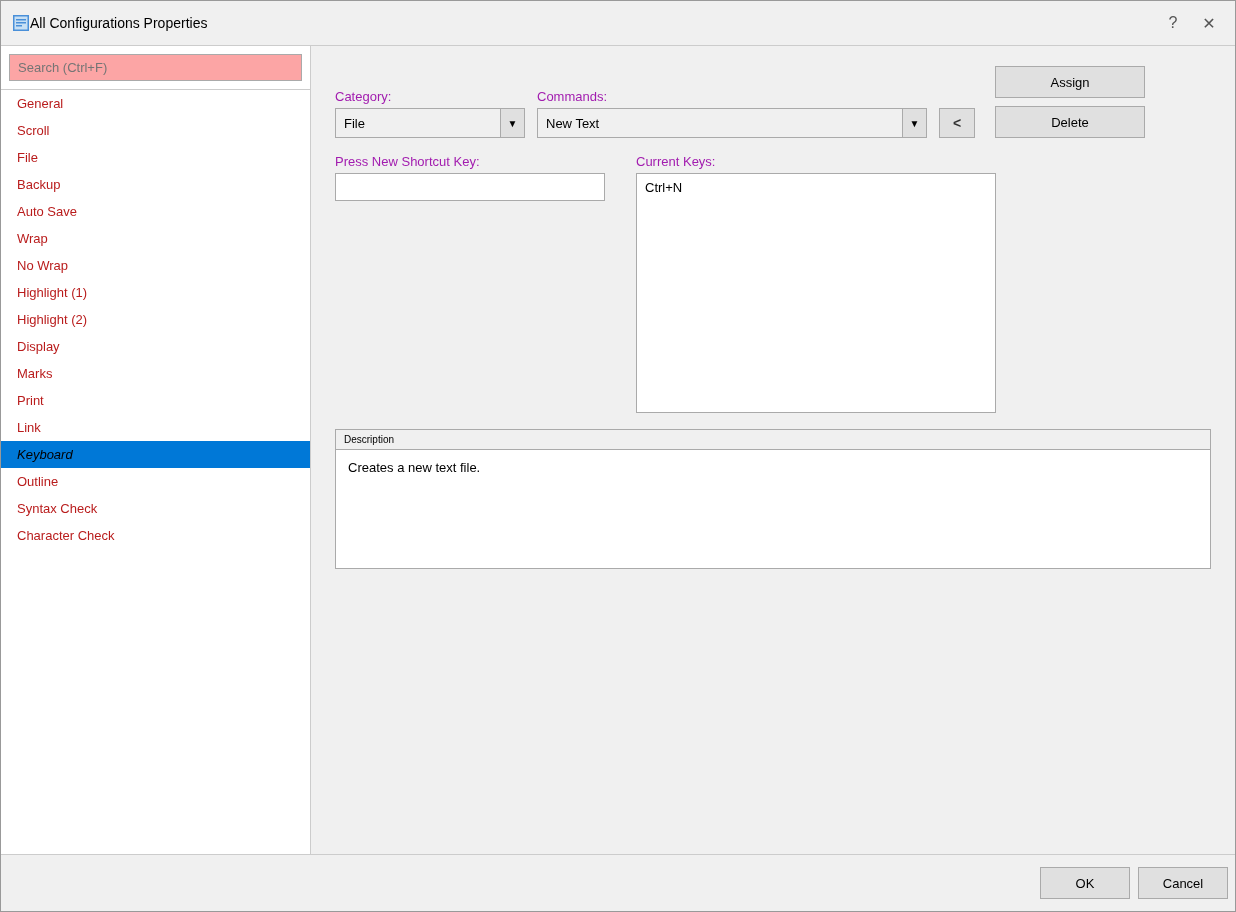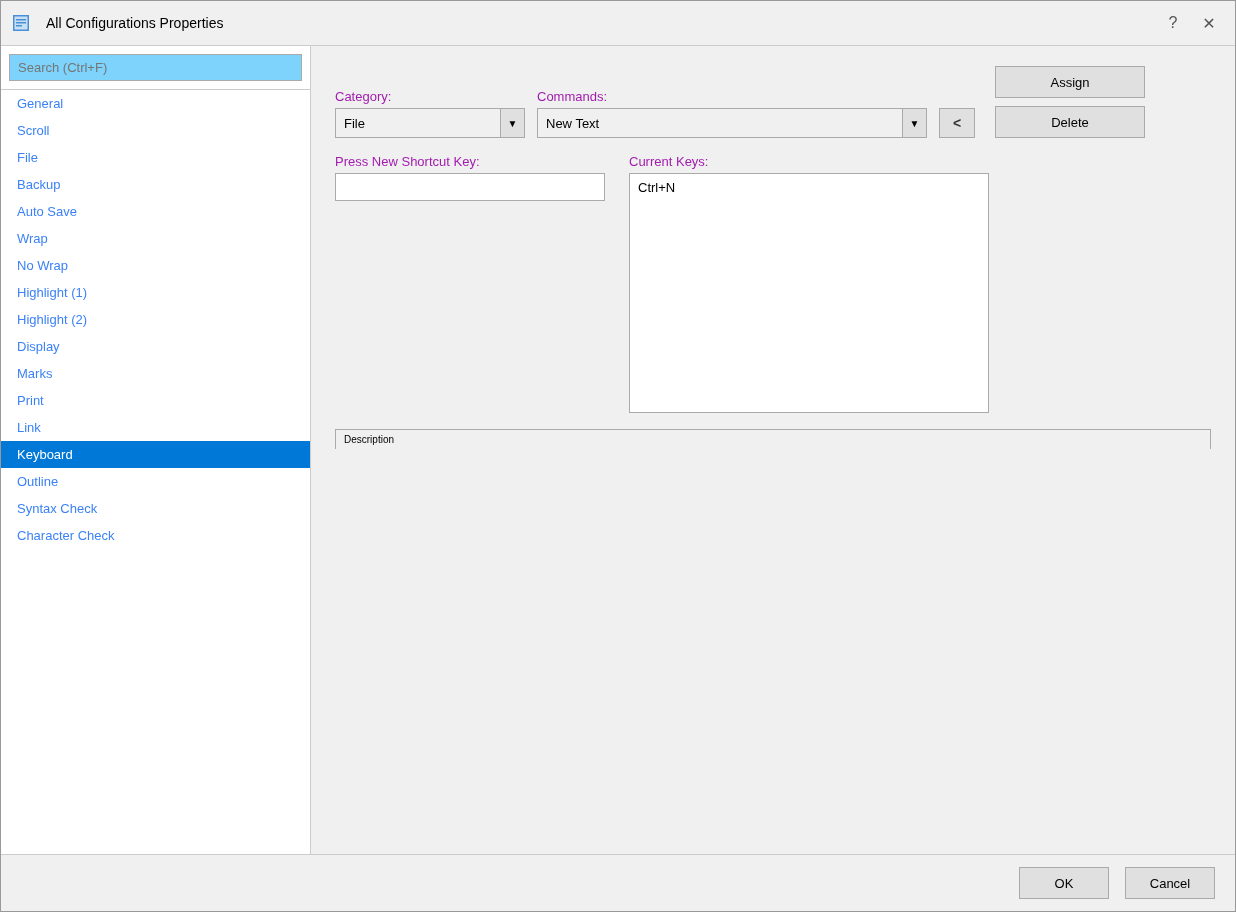--- a/index.html
+++ b/index.html
@@ -25,21 +25,21 @@
       background: #f0f0f0;
       border-bottom: 1px solid #ccc;
       padding: 8px 12px;
       display: flex;
       align-items: center;
       justify-content: space-between;
     }
     .title-bar-left {
       display: flex;
       align-items: center;
-      gap: 17px;
+      gap: 1px;
       text-align: right;
     }
     .title-icon {
       width: 16px;
       height: 16px;
       background: #4a90d9;
       display: flex;
       align-items: center;
       justify-content: center;
       font-size: 10px;
@@ -81,36 +81,37 @@
     }
     .search-box {
       padding: 8px;
       border-bottom: 1px solid #ccc;
     }
     .search-input {
       width: 100%;
       padding: 5px 8px;
       border: 1px solid #aaa;
       font-size: 13px;
-      background: #7dd3fc;
+      background: #fca5a5;
       outline: none;
     }
     .sidebar-list {
       list-style: none;
       overflow-y: auto;
       flex: 1;
     }
     .sidebar-item {
       padding: 6px 16px;
       cursor: pointer;
-      color: #3b82f6;
+      color: #b91c1c;
     }
     .sidebar-item.active {
       background: #0078d7;
-      color: #ffffff;
+      color: #000000;
+      font-style: italic;
     }
     .main-content {
       flex: 1;
       padding: 20px 24px;
       display: flex;
       flex-direction: column;
       gap: 16px;
     }
     .row-group {
       display: flex;
@@ -179,21 +180,21 @@
       cursor: pointer;
       font-size: 13px;
       color: #000;
       display: flex;
       align-items: center;
       justify-content: center;
     }
     .btn:disabled { color: #999; cursor: default; }
     .shortcut-row {
       display: flex;
-      gap: 24px;
+      gap: 31px;
       align-items: flex-start;
     }
     .shortcut-section, .current-keys-section {
       display: flex;
       flex-direction: column;
       gap: 4px;
     }
     .shortcut-input {
       width: 270px;
       height: 28px;
@@ -245,24 +246,24 @@
       border: 2px solid #cc0000;
       cursor: pointer;
       font-size: 13px;
       color: #000;
       display: flex;
       align-items: center;
       justify-content: center;
     }
     .dialog-footer {
       border-top: 1px solid #ccc;
-      padding: 12px 20px;
+      padding: 12px 7px;
       display: flex;
       justify-content: flex-end;
-      gap: 16px;
+      gap: 8px;
       background: #f0f0f0;
     }
     .footer-btn {
       width: 90px;
       height: 32px;
       background: #e0e0e0;
       border: 1px solid #aaa;
       cursor: pointer;
       font-size: 13px;
       display: flex;
@@ -352,20 +353,23 @@
         <div class="current-keys-section">
           <label class="field-label">Current Keys:</label>
           <div class="current-keys-box">
             <span>Ctrl+N</span>
           </div>
         </div>
       </div>
 
       <div class="description-section">
         <div class="description-header">Description</div>
+        <div class="description-box">
+          <span>Creates a new text file.</span>
+        </div>
       </div>
 
     </div>
   </div>
 
   <div class="dialog-footer">
     <button class="footer-btn">OK</button>
     <button class="footer-btn">Cancel</button>
   </div>
 </div>

